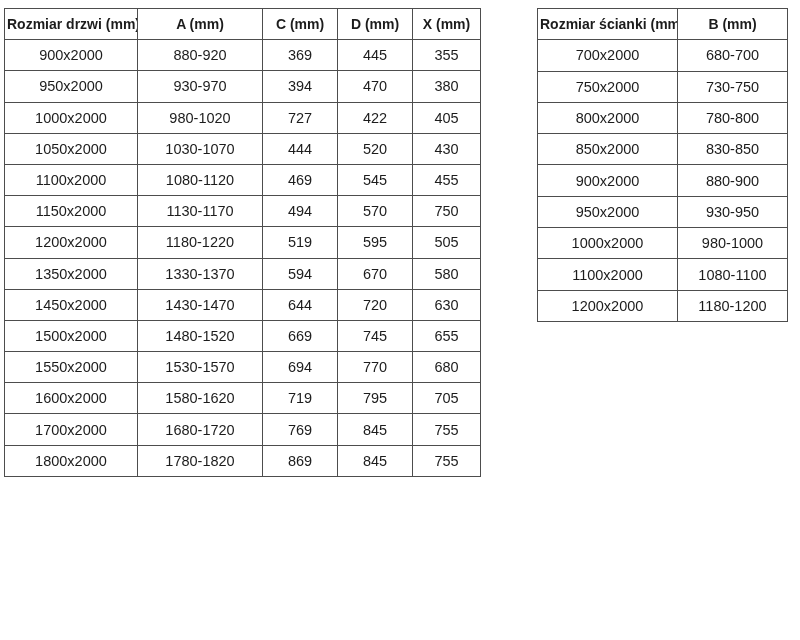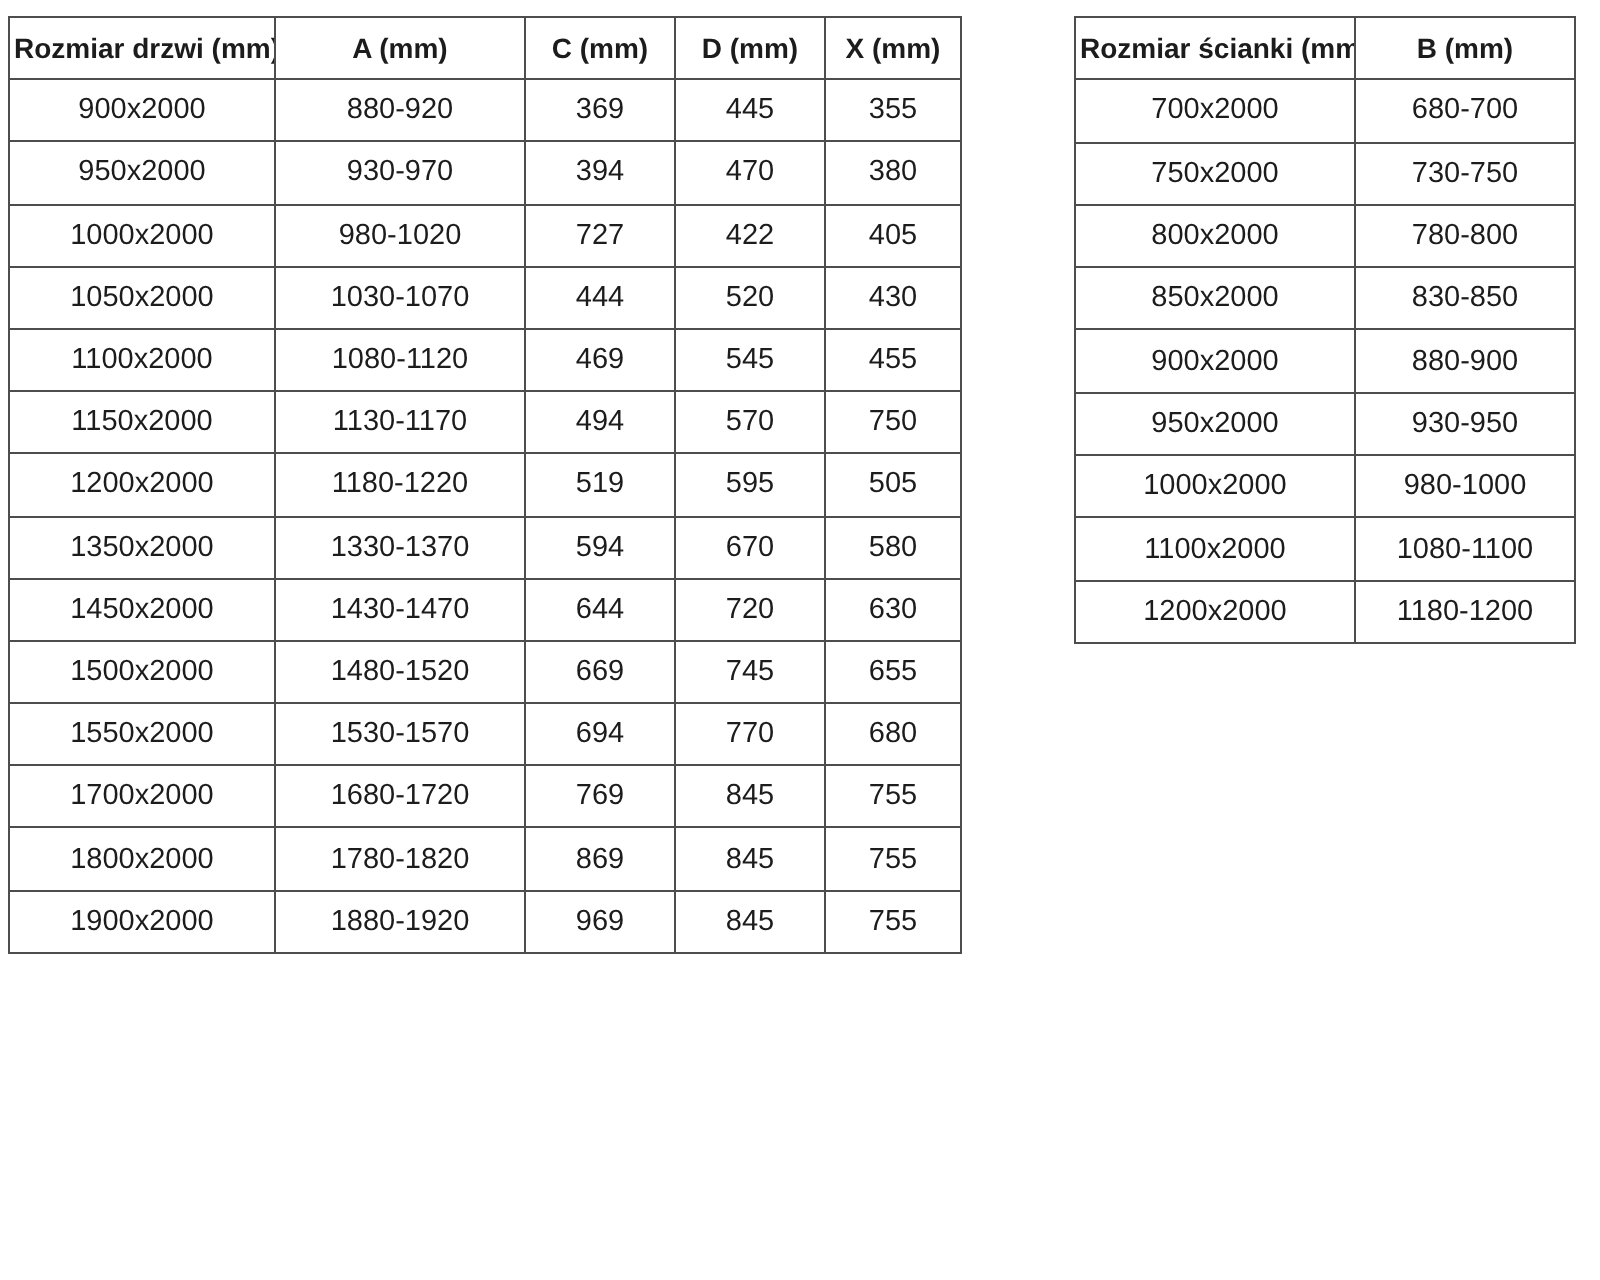--- a/index.html
+++ b/index.html
@@ -151,40 +151,40 @@
           <td>655</td>
         </tr>
         <tr>
           <td>1550x2000</td>
           <td>1530-1570</td>
           <td>694</td>
           <td>770</td>
           <td>680</td>
         </tr>
         <tr>
+          <td>1600x2000</td>
+          <td>1580-1620</td>
+          <td>719</td>
+          <td>795</td>
+          <td>705</td>
+        </tr>
+        <tr>
           <td>1700x2000</td>
           <td>1680-1720</td>
           <td>769</td>
           <td>845</td>
           <td>755</td>
         </tr>
         <tr>
           <td>1800x2000</td>
           <td>1780-1820</td>
           <td>869</td>
           <td>845</td>
           <td>755</td>
         </tr>
-        <tr>
-          <td>1900x2000</td>
-          <td>1880-1920</td>
-          <td>969</td>
-          <td>845</td>
-          <td>755</td>
-        </tr>
       </tbody>
   </table>
 
   <table class="wall-table">
     <colgroup>
         <col>
         <col>
       </colgroup>
     <thead>
       <tr>

